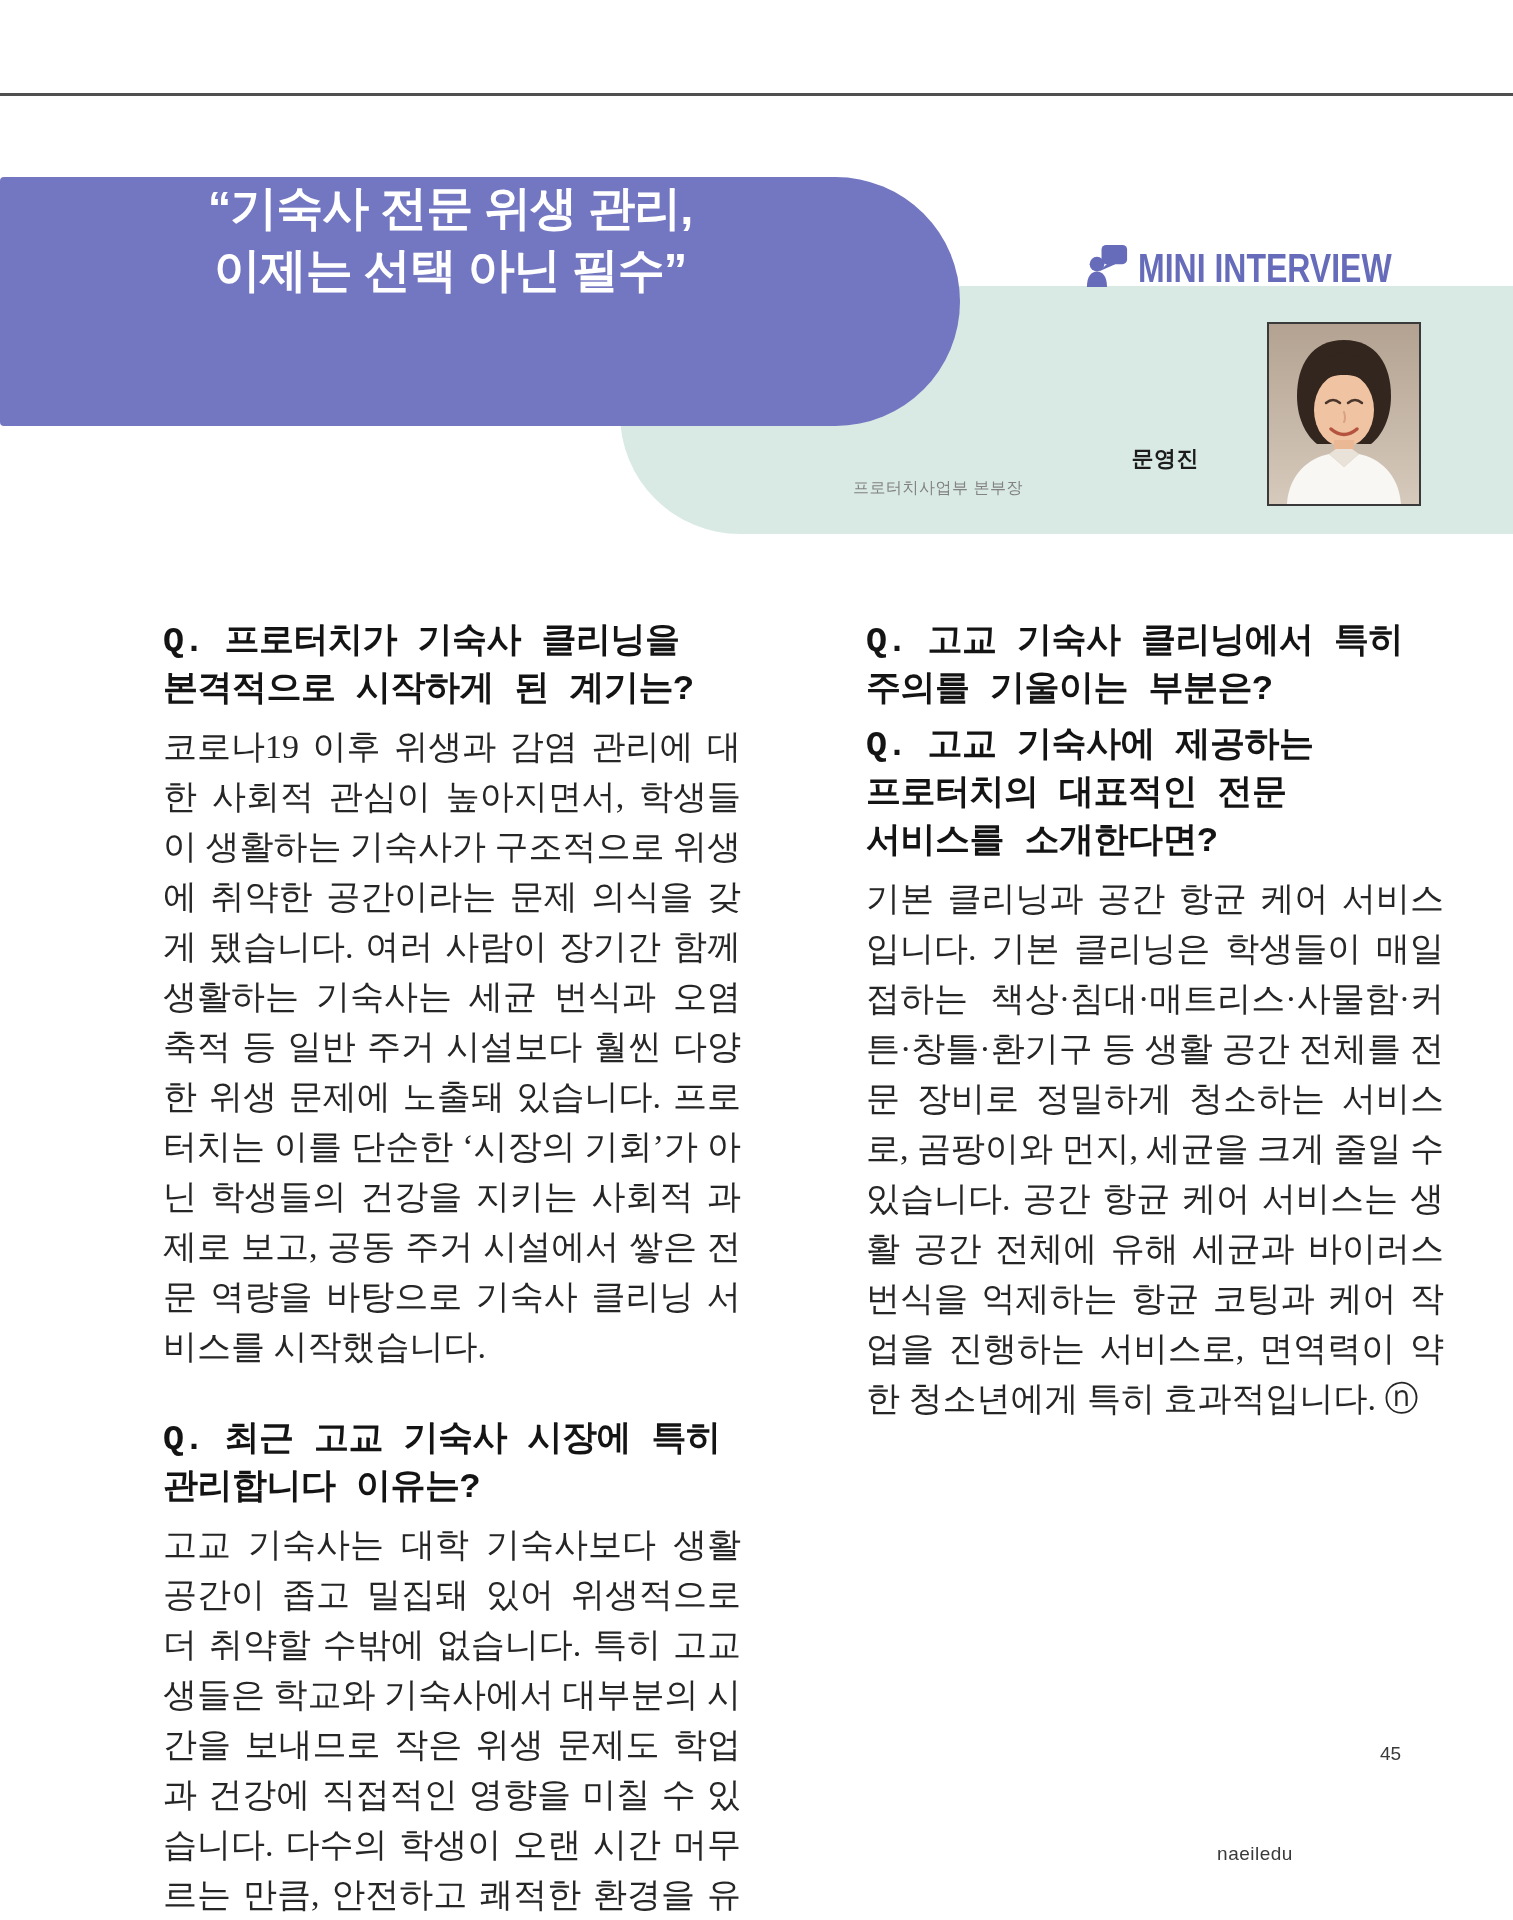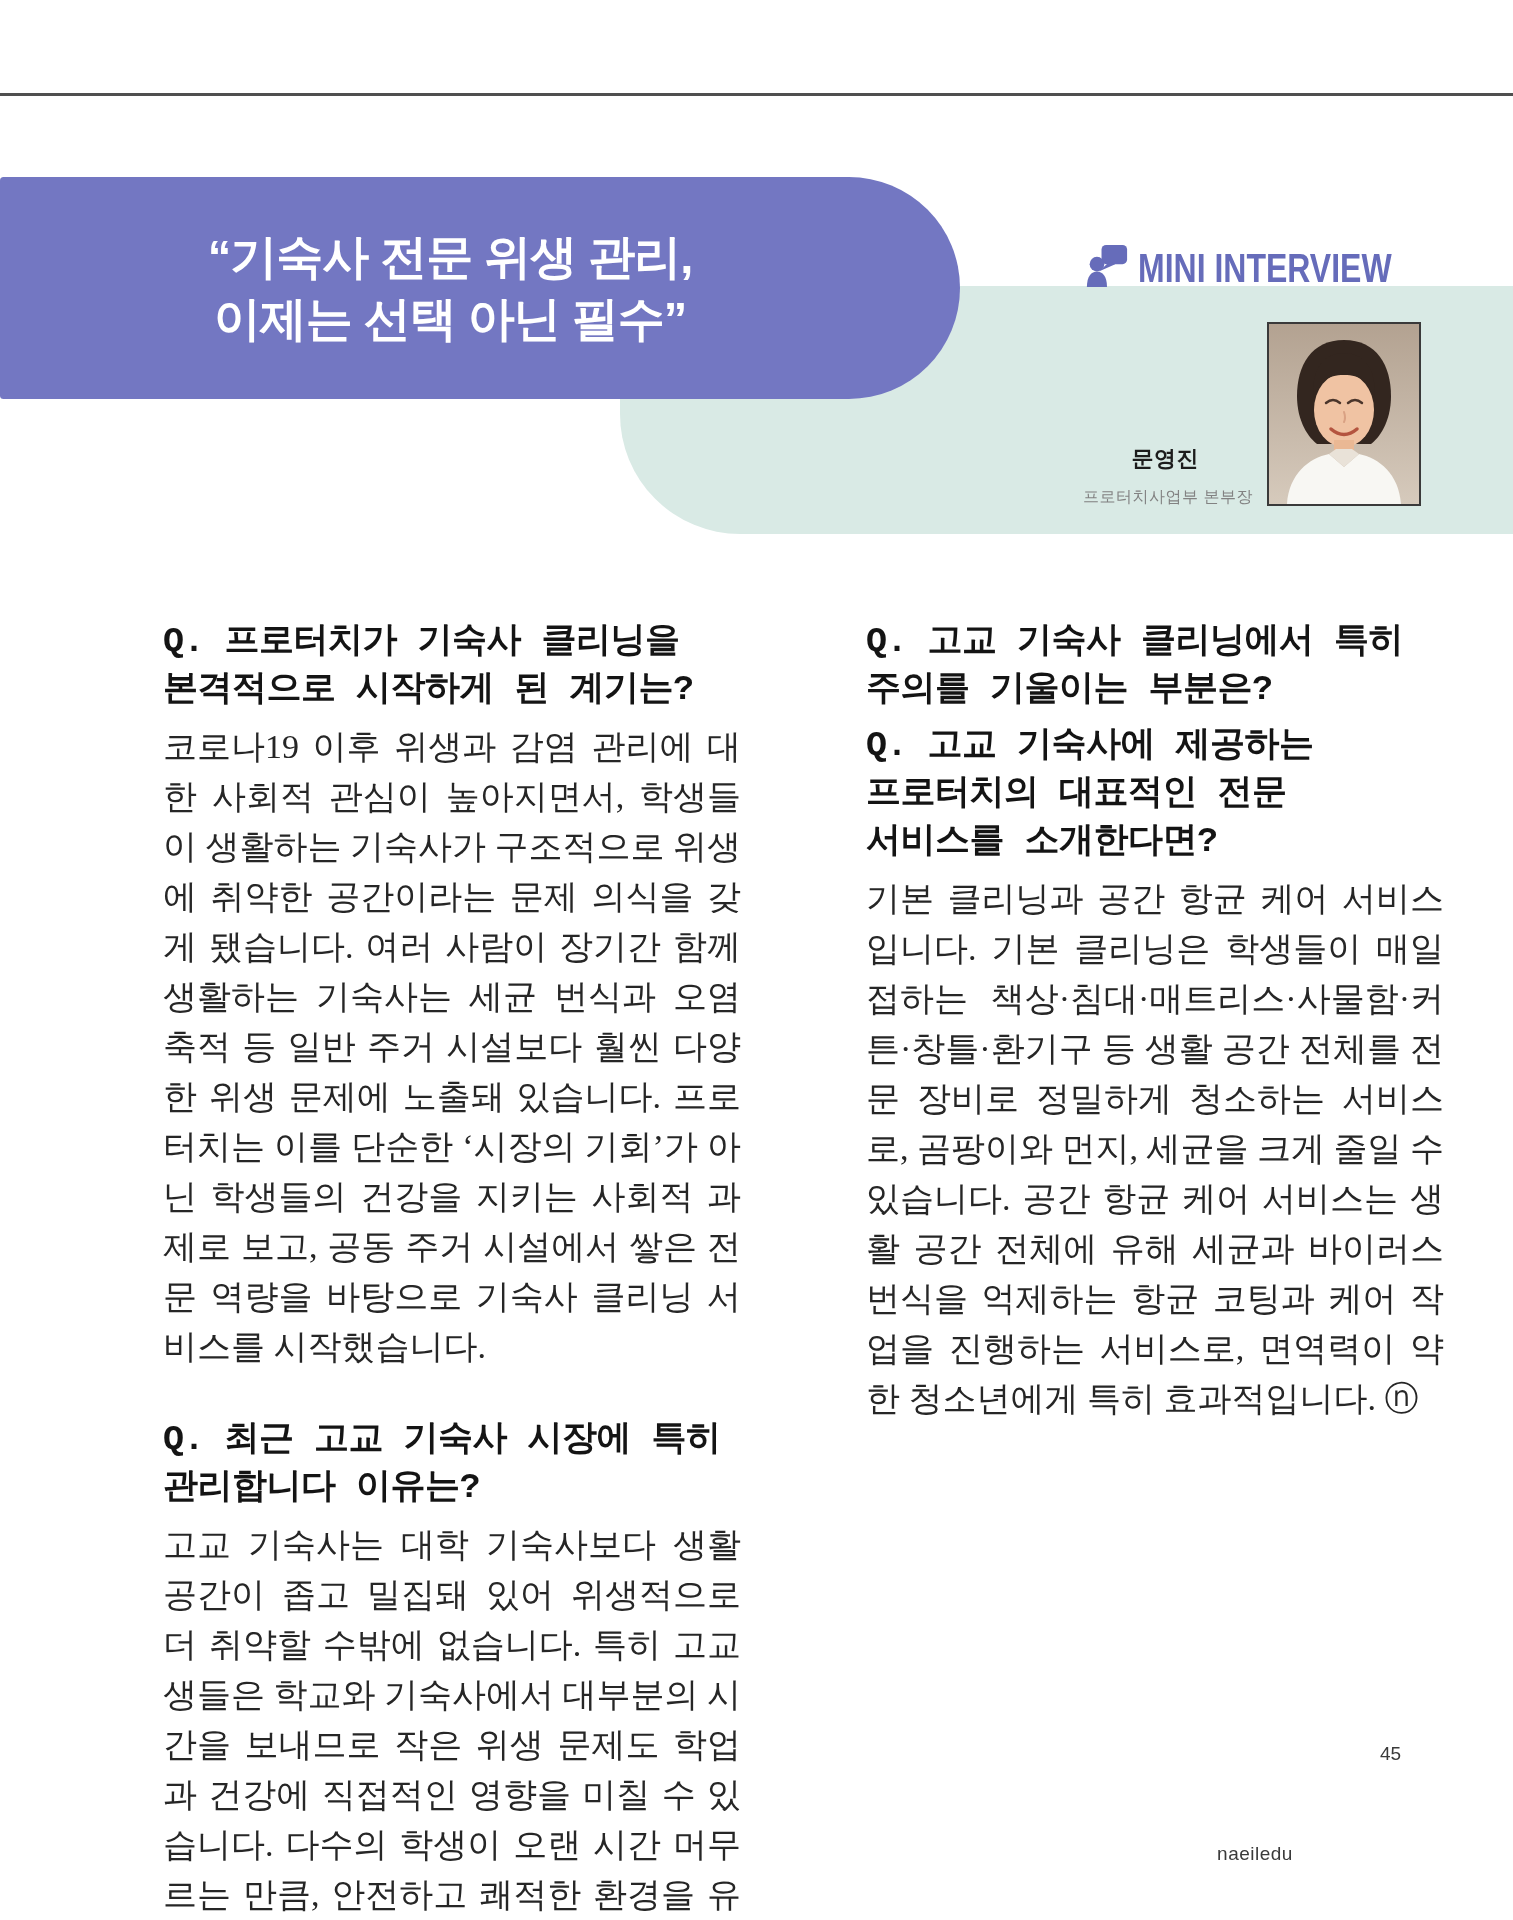--- a/index.html
+++ b/index.html
@@ -16,24 +16,24 @@
   .page{
     position:relative;width:1513px;height:1920px;background:#ffffff;overflow:hidden;
     font-family:"Liberation Sans",sans-serif;
   }
   .top-rule{position:absolute;left:0;top:93px;width:1513px;height:3px;background:var(--rule-gray);}
   .teal-band{
     position:absolute;left:620px;top:286px;width:893px;height:248px;
     background:var(--band-teal);border-bottom-left-radius:120px;z-index:1;
   }
   .quote-pill{
-    position:absolute;left:0;top:177px;width:960px;height:222px;
+    position:absolute;left:0;top:177px;width:960px;height:249px;
     background:var(--accent-purple);
     border-radius:4px 125px 125px 4px;z-index:2;
-    display:flex;align-items:center;justify-content:center;
+    display:flex;align-items:flex-start;justify-content:center;
     padding:0 120px 0 60px;box-sizing:border-box;
   }
   .quote-text{
     color:#ffffff;font-weight:700;font-size:47px;line-height:62px;
     text-align:center;letter-spacing:-1px;white-space:nowrap;
   }
   .section-header{position:absolute;left:1086px;top:245px;z-index:3;height:46px;}
   .interview-icon{position:absolute;left:0;top:0;width:42px;height:44px;color:var(--label-purple);}
   .section-label{
     position:absolute;left:52px;top:3px;color:var(--label-purple);
@@ -44,21 +44,21 @@
     position:absolute;left:1267px;top:322px;width:150px;height:180px;
     border:2px solid #3a3a3a;z-index:3;background:#c9b9a8;box-sizing:content-box;
   }
   .portrait svg{display:block;width:100%;height:100%;}
   .interviewee-name{
     position:absolute;left:899px;top:444px;width:300px;z-index:3;
     text-align:right;font-size:22px;font-weight:700;color:#1c1c1c;letter-spacing:0.5px;
   }
   .interviewee-title{
     position:absolute;left:853px;top:478px;width:400px;z-index:3;
-    text-align:right;font-size:16px;color:var(--muted-gray);letter-spacing:0.5px;margin-top:9px;
+    font-size:16px;color:var(--muted-gray);letter-spacing:0.5px;
   }
   .qa-col{position:absolute;top:618px;width:578px;z-index:2;}
   .qa-col.left{left:163px;}
   .qa-col.right{left:866px;}
   .question{
     font-family:Liberation Mono, monospace;font-weight:700;
     font-size:35px;line-height:48px;color:var(--heading-ink);
     letter-spacing:-0.5px;margin:0 0 8px 0;word-break:keep-all;
   }
   .answer{

